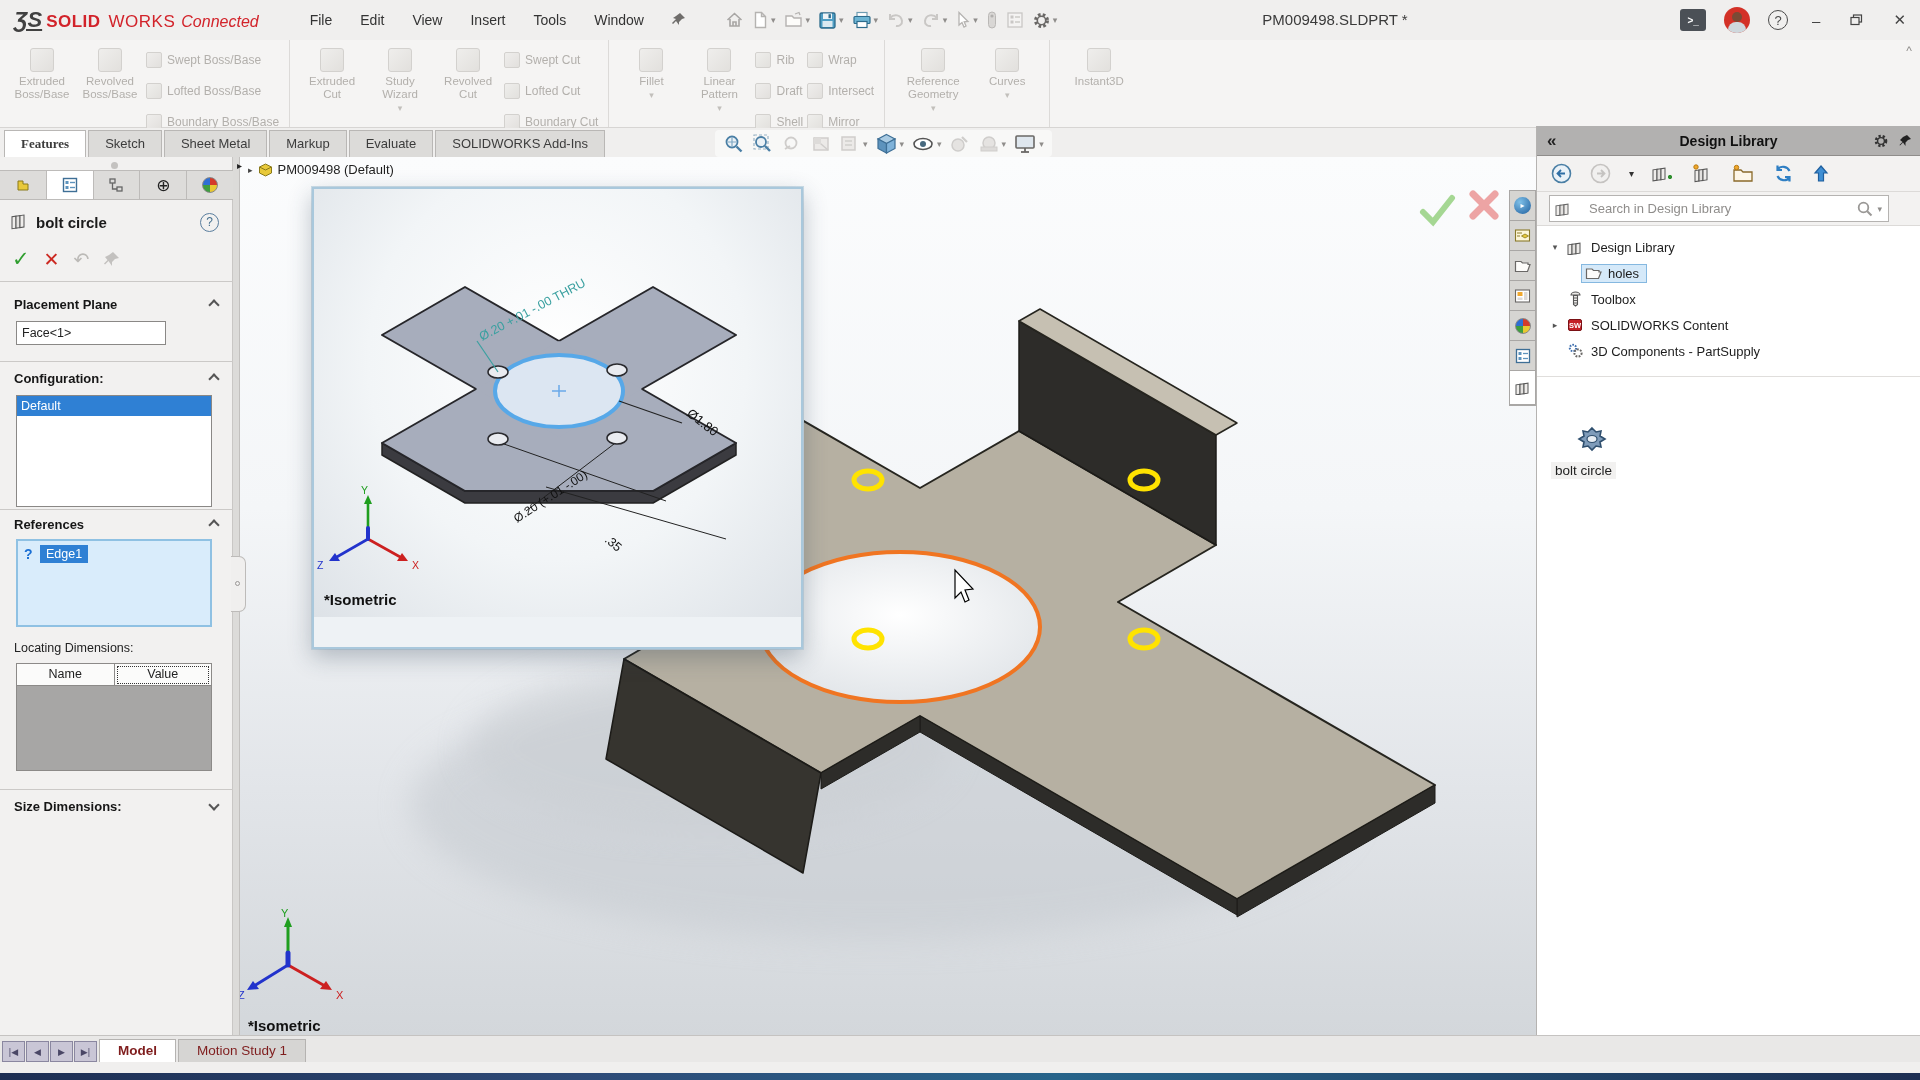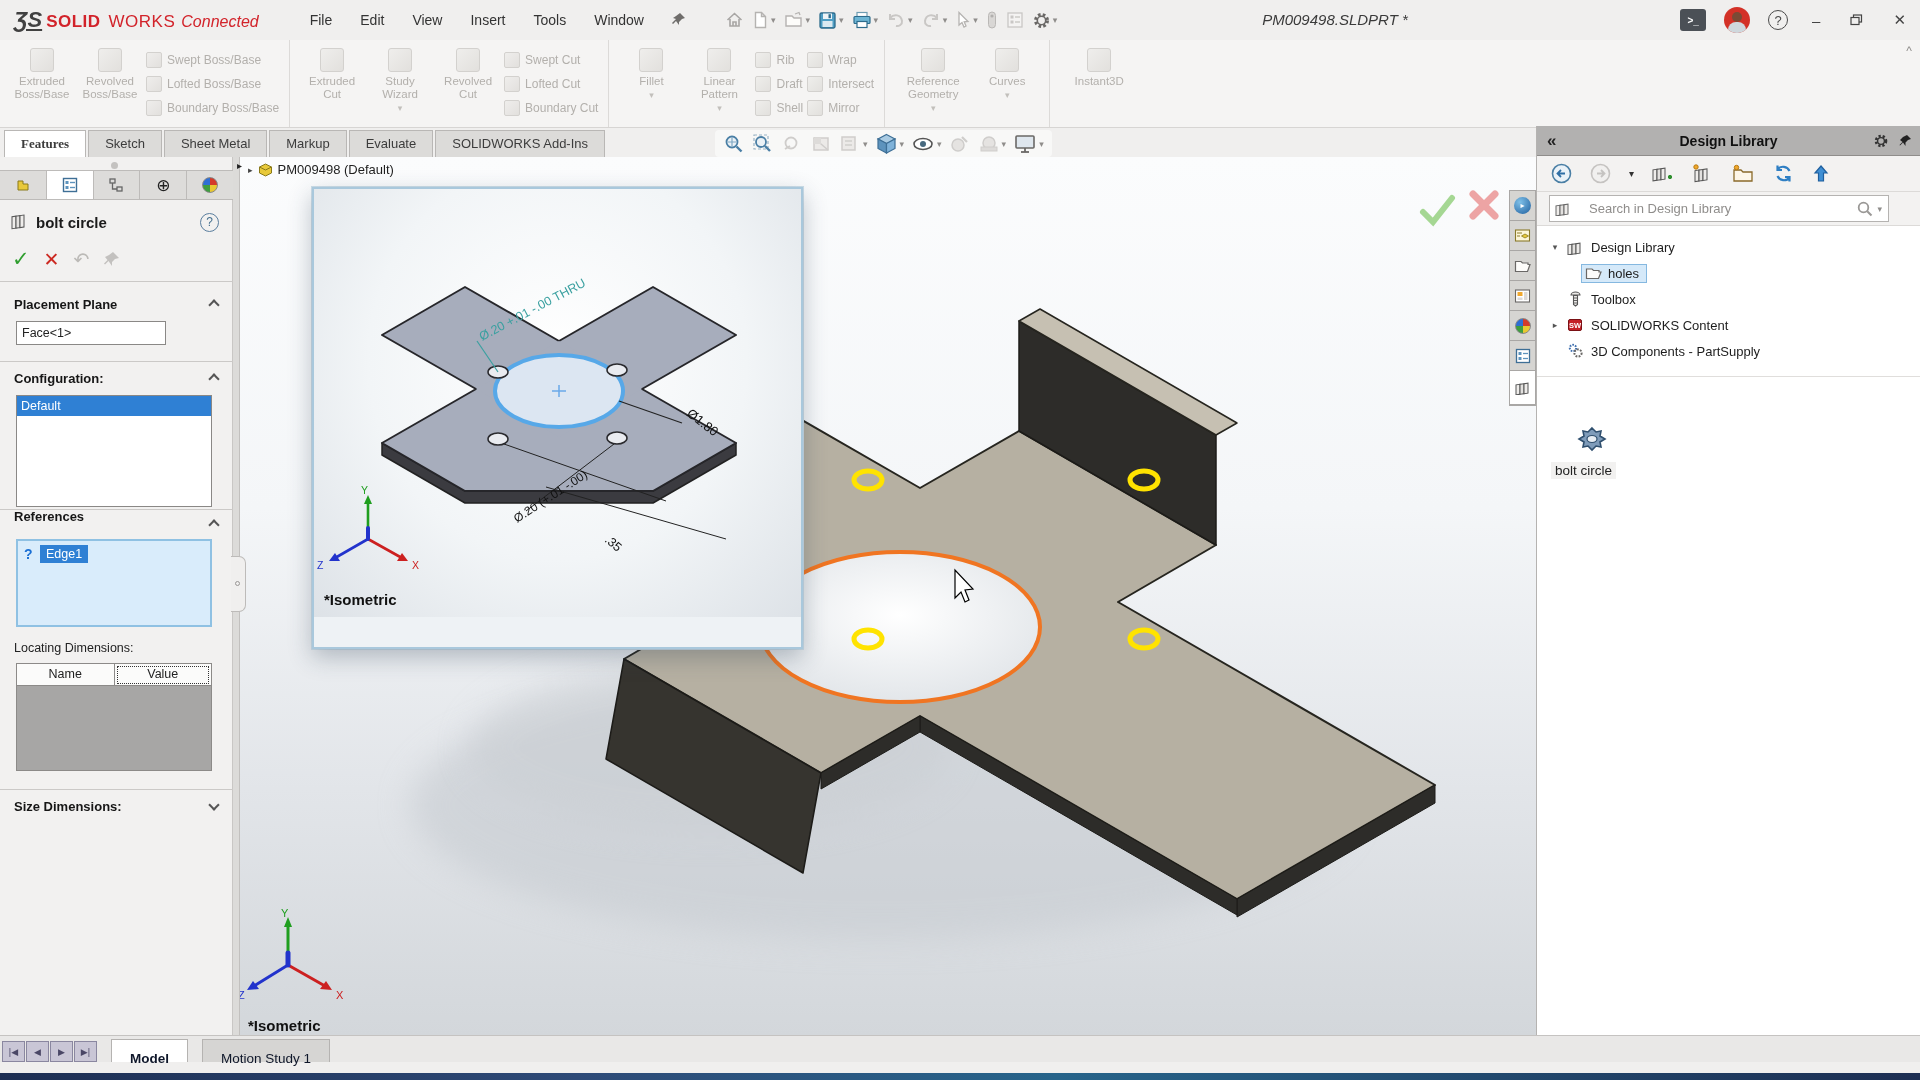--- a/index.html
+++ b/index.html
@@ -12,37 +12,37 @@
   .logo { display:flex; align-items:baseline; margin-left:14px; white-space:nowrap; }
   .logo .mark { color:#404040; font-weight:bold; font-style:italic; font-size:22px; margin-right:4px;text-decoration:underline; }
   .logo .solid { color:#d2232a; font-weight:bold; font-size:17px; letter-spacing:.5px; }
   .logo .works { color:#d2232a; font-weight:400; font-size:17px; letter-spacing:.5px;margin-left:8px; }
   .logo .conn  { color:#d2232a; font-style:italic; font-size:16px; margin-left:6px; }
   #menus { display:flex; margin-left:40px; gap:6px; }
   .menu-item { font-size:14px; color:#333; padding:6px 11px; cursor:default; }
   .tb-icons { display:flex; align-items:center; margin-left:26px; gap:4px; }
   .tb-btn { display:flex; align-items:center; padding:3px 2px; }
   .dd { font-size:9px; color:#8f8d8b; margin-left:2px; }
-  .doc-title { position:absolute; left:1140px; top:0; width:390px; height:40px; line-height:40px; text-align:center; font-size:15px; color:#3a3a3a;font-style:italic; }
+  .doc-title { position:absolute; left:1140px; top:0; width:390px; height:40px; line-height:40px; text-align:center; font-size:15px; color:#3a3a3a; }
   .tb-right { position:absolute; right:8px; top:0; height:40px; display:flex; align-items:center; gap:18px; }
   .term { width:26px; height:22px; background:#4b5056; border-radius:3px; color:#fff; font-size:10px; font-weight:bold; display:flex; align-items:center; justify-content:center; }
   .avatar { width:26px; height:26px; border-radius:50%; background:#d33127; overflow:hidden; position:relative; }
   .avatar .head { position:absolute; left:8px; top:5px; width:10px; height:10px; border-radius:50%; background:#7a4a35; }
   .avatar .body { position:absolute; left:4px; top:15px; width:18px; height:12px; border-radius:8px 8px 0 0; background:#cfd8dd; }
   .help-c { width:20px; height:20px; border:1.6px solid #4a4a4a; border-radius:50%; color:#4a4a4a; font-size:13px; display:flex; align-items:center; justify-content:center; }
   .winbtn { font-size:15px; color:#444; padding:0 6px; }
 
   
   #ribbon { position:absolute; left:0; top:40px; width:1920px; height:88px; background:#f5f4f3; border-bottom:1px solid #d7d5d3; display:flex; }
   .rgroup { display:flex; align-items:flex-start; padding:6px 10px 0 10px; border-right:1px solid #ddd BCB; border-right:1px solid #dcdad8; gap:4px; }
   .rbig { width:64px; display:flex; flex-direction:column; align-items:center; text-align:center; padding-top:2px; position:relative; }
   .rbig .lbl { font-size:11.5px; color:#b3b0ac; line-height:13px; margin-top:3px; }
   .ricn { width:24px; height:24px; border:1px solid #d3d1ce; border-radius:3px; background:linear-gradient(135deg,#efeeec,#e2e0dd); }
   .ricn-s { width:16px; height:16px; border:1px solid #d3d1ce; border-radius:2px; background:linear-gradient(135deg,#efeeec,#e2e0dd); flex:none; }
-  .rsmallstack { display:flex; flex-direction:column; justify-content:center; gap:5px; padding-top:4px; }
+  .rsmallstack { display:flex; flex-direction:column; justify-content:center; gap:12px; padding-top:4px; }
   .rsmall { display:flex; align-items:center; gap:5px; height:19px; }
   .rsmall .lbl { font-size:12px; color:#b3b0ac; white-space:nowrap; }
   .rbig .ddv { font-size:9px; color:#c2bfbb; margin-top:2px; }
   .ribbon-collapse { position:absolute; right:8px; top:4px; color:#8f8d8b; font-size:12px; }
 
   
   #tabrow { position:absolute; left:0; top:128px; width:1536px; height:29px; background:#f0efee; display:flex; align-items:flex-end; padding-left:4px; }
   .ctab { height:27px; line-height:26px; padding:0 16px; font-size:13px; color:#3c3c3c; background:#dcdbd9; border:1px solid #b9b7b5; border-bottom:none; margin-right:2px; }
   .ctab.active { background:#ffffff; font-weight:bold;font-family:Liberation Serif, serif; }
 
@@ -120,21 +120,21 @@
   #tpstrip { position:absolute; left:1509px; top:190px; width:27px; background:#cfceca; border:1px solid #a9a7a5; }
   .vtab { width:25px; height:30px; border-bottom:1px solid #a9a7a5; display:flex; align-items:center; justify-content:center; background:#d6d5d2; }
   .vtab.active { background:#ffffff; height:34px; }
   .ball { width:16px; height:16px; border-radius:50%; background:conic-gradient(#d43a2a 0 25%, #e8c832 25% 50%, #3f9e3f 50% 75%, #2f6fd4 75% 100%); border:1px solid #888; }
   .blueball { width:17px; height:17px; border-radius:50%; background:radial-gradient(circle at 35% 30%, #7fc0e8, #1f5f9e); display:flex; align-items:center; justify-content:center; color:#fff; font-size:8px; }
 
   
   #bottombar { position:absolute; left:0; top:1035px; width:1920px; height:27px; background:#e9e8e7; border-top:1px solid #c5c3c1; display:flex; align-items:flex-end; }
   .navbtns { display:flex; gap:1px; margin-left:2px; margin-bottom:0; }
   .navbtn { width:23px; height:21px; background:#c9c6d6; border:1px solid #8a87a0; color:#4a4766; font-size:9px; display:flex; align-items:center; justify-content:center; }
-  .btab { height:23px; line-height:22px; padding:8px 18px; font-size:13.5px; color:#0f172a; background:#d6d5d3; border:1px solid #b5b3b1; border-bottom:none; margin-left:14px; }
+  .btab { height:23px; line-height:22px; padding:0 18px; font-size:13.5px; color:#7f1d1d; background:#d6d5d3; border:1px solid #b5b3b1; border-bottom:none; margin-left:2px; }
   .btab.active { background:#fff; font-weight:bold; }
   #statusbar { position:absolute; left:0; top:1062px; width:1920px; height:18px; background:#fff; }
   #statusbar .txt { font-size:13px; color:#222; margin-left:4px; line-height:13px; }
   #navybar { position:absolute; left:0; top:1073px; width:1920px; height:7px; background:linear-gradient(90deg,#1d2e52,#2e4a77 30%,#27648a 55%,#1d2e52); }
 
   svg text { font-family:"Liberation Sans","DejaVu Sans",sans-serif; }
 </style>
 </head>
 <body>
 
@@ -628,21 +628,21 @@
     <div class="pm-input" style="top:164px">Face&lt;1&gt;</div>
     <div class="pm-sep" style="top:204px"></div>
 
     <span class="sec-h" style="top:214px">Configuration:</span>
     <span class="chev up" style="top:218px"></span>
     <div class="pm-list" style="top:238px">
       <div class="row">Default</div>
     </div>
     <div class="pm-sep" style="top:352px"></div>
 
-    <span class="sec-h" style="top:352px">References</span>
+    <span class="sec-h" style="top:360px">References</span>
     <span class="chev up" style="top:364px"></span>
     <div class="refs-box" style="top:382px">
       <span class="refs-q">?</span>
       <span class="refs-chip">Edge1</span>
     </div>
 
     <span class="loc-lbl" style="top:484px">Locating Dimensions:</span>
     <div class="loc-table" style="top:506px">
       <div class="loc-hrow">
         <span class="loc-hcell">Name</span>

